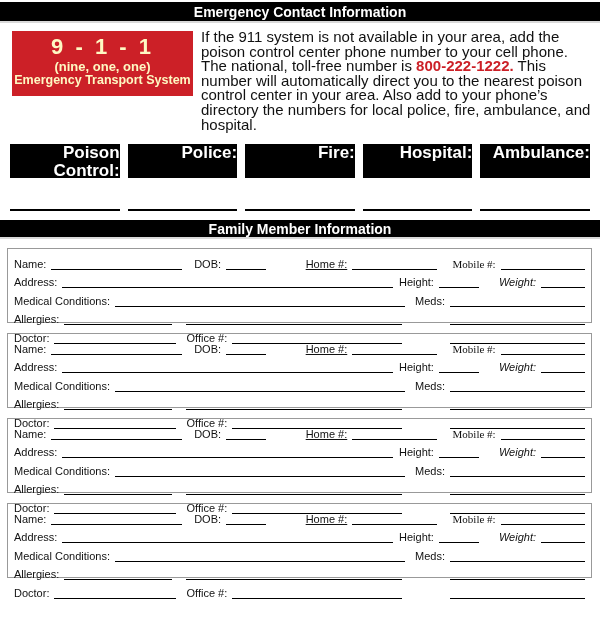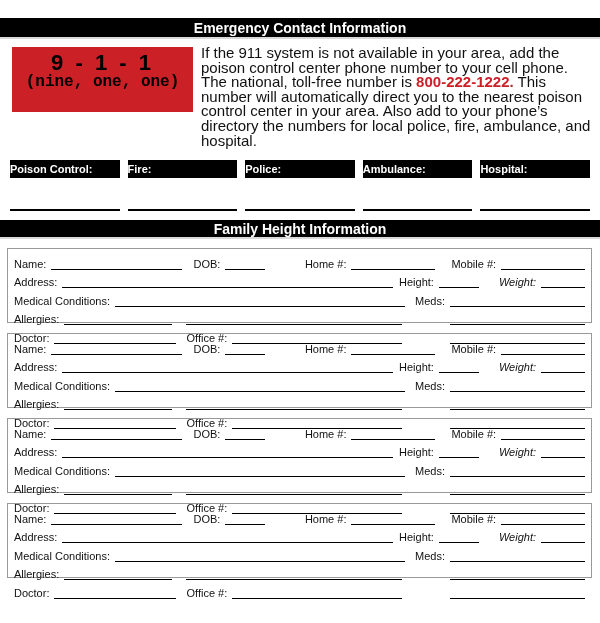--- a/index.html
+++ b/index.html
@@ -8,57 +8,57 @@
   body {
     width:600px; height:623px; overflow:hidden;
     background:#ffffff; color:#111;
     font-family:"Liberation Sans", sans-serif;
   }
   .bar {
     background:var(--bar); color:#fff; font-weight:bold; font-size:14px;
     text-align:center; height:21px; line-height:21px;
     border-bottom:2px solid #d9d9d9;
   }
-  .bar.top { margin-top:18px; }
+  .bar.top { margin-top:2px; }
   .bar.family { margin-top:9px; height:19px; line-height:19px; }
 
   .intro-section { display:flex; margin:8px 0 0 12px; }
   .panel-911 {
-    width:181px; height:65px; background:var(--red); color:#000000;
+    width:181px; height:65px; background:var(--red); color:#fef9c3;
     text-align:center; font-weight:bold; flex:none; padding-top:3px;
   }
   .p911-title { font-size:22px; letter-spacing:3px; line-height:26px; }
-  .p911-sub   { font-size:16px;  line-height:13px;font-family:Liberation Mono, monospace; }
+  .p911-sub   { font-size:13px;  line-height:13px; }
   .p911-cap   { font-size:12.5px; line-height:15px; }
 
   .intro { margin:-1px 0 0 8px; width:394px; font-size:15px; line-height:14.6px; }
   .phone { color:var(--red); font-weight:bold; }
 
   .contacts-row { display:flex; gap:8px; margin:12px 10px 0 10px; }
   .contact-label {
     flex:1; background:var(--bar); color:#fff; font-weight:bold;
-    font-size:11px; height:18px; line-height:18px; text-align:left;
+    font-size:17px; height:34px; line-height:18px; text-align:right;
   }
   .contact-lines { display:flex; gap:8px; margin:31px 10px 0 10px; }
   .cline { flex:1; height:0; border-bottom:2px solid #000; }
 
   .members { margin-top:9px; }
   .member {
     margin:0 8px 10px 7px; border:1px solid var(--border);
     height:75px; padding:4px 6px 0 6px;
   }
   .frow { display:flex; align-items:flex-end; height:18.5px; font-size:11px; }
   .flabel { white-space:nowrap; padding-right:5px; line-height:15px; }
   .line { border-bottom:1.5px solid #000; margin-bottom:2px; height:0; }
   .ml6  { margin-left:6px;text-align:right; }
   .ml10 { margin-left:10px; }
   .ml12 { margin-left:12px; }
-  .ml16 { margin-left:16px; }
+  .ml16 { margin-left:16px;font-family:Liberation Serif, serif; }
   .ml20 { margin-left:20px;font-style:italic; }
-  .ml40 { margin-left:40px; }
+  .ml40 { margin-left:40px;text-decoration:underline; }
   .l-name   { flex:1.55; }
   .l-dob    { flex:0.47; }
   .l-home   { flex:1; }
   .l-mobile { flex:1; }
   .l-addr   { flex:1; }
   .l-height { width:40px; flex:none; }
   .l-weight { width:44px; flex:none; }
   .l-med    { flex:1; }
   .l-meds   { width:135px; flex:none; }
   .l-allerg { width:108px; flex:none; }
@@ -69,41 +69,42 @@
 </style>
 </head>
 <body>
 
 <div class="bar top">Emergency Contact Information</div>
 
 <div class="intro-section">
   <div class="panel-911">
     <div class="p911-title">9 - 1 - 1</div>
     <div class="p911-sub">(nine, one, one)</div>
+    <div class="p911-cap">Emergency Transport System</div>
   </div>
   <p class="intro"><span>If the 911 system is not available in your area, add the poison control center phone number to your cell phone. The national, toll-free number is </span><span class="phone">800-222-1222.</span><span> This number will automatically direct you to the nearest poison control center in your area. Also add to your phone’s directory the numbers for local police, fire, ambulance, and hospital.</span></p>
 </div>
 
 <div class="contacts-row">
   <div class="contact-label">Poison Control:</div>
+  <div class="contact-label">Police:</div>
   <div class="contact-label">Fire:</div>
-  <div class="contact-label">Police:</div>
+  <div class="contact-label">Hospital:</div>
   <div class="contact-label">Ambulance:</div>
-  <div class="contact-label">Hospital:</div>
 </div>
 
 <div class="contact-lines">
   <span class="cline"></span>
   <span class="cline"></span>
   <span class="cline"></span>
   <span class="cline"></span>
   <span class="cline"></span>
 </div>
 
-<div class="bar family">Family Height Information</div>
+<div class="bar family">Family Member Information</div>
 
 <div class="members" id="members">
   <div class="member">
     <div class="frow">
       <span class="flabel">Name:</span>
       <span class="line l-name"></span>
       <span class="flabel ml12">DOB:</span>
       <span class="line l-dob"></span>
       <span class="flabel ml40">Home #:</span>
       <span class="line l-home"></span>

